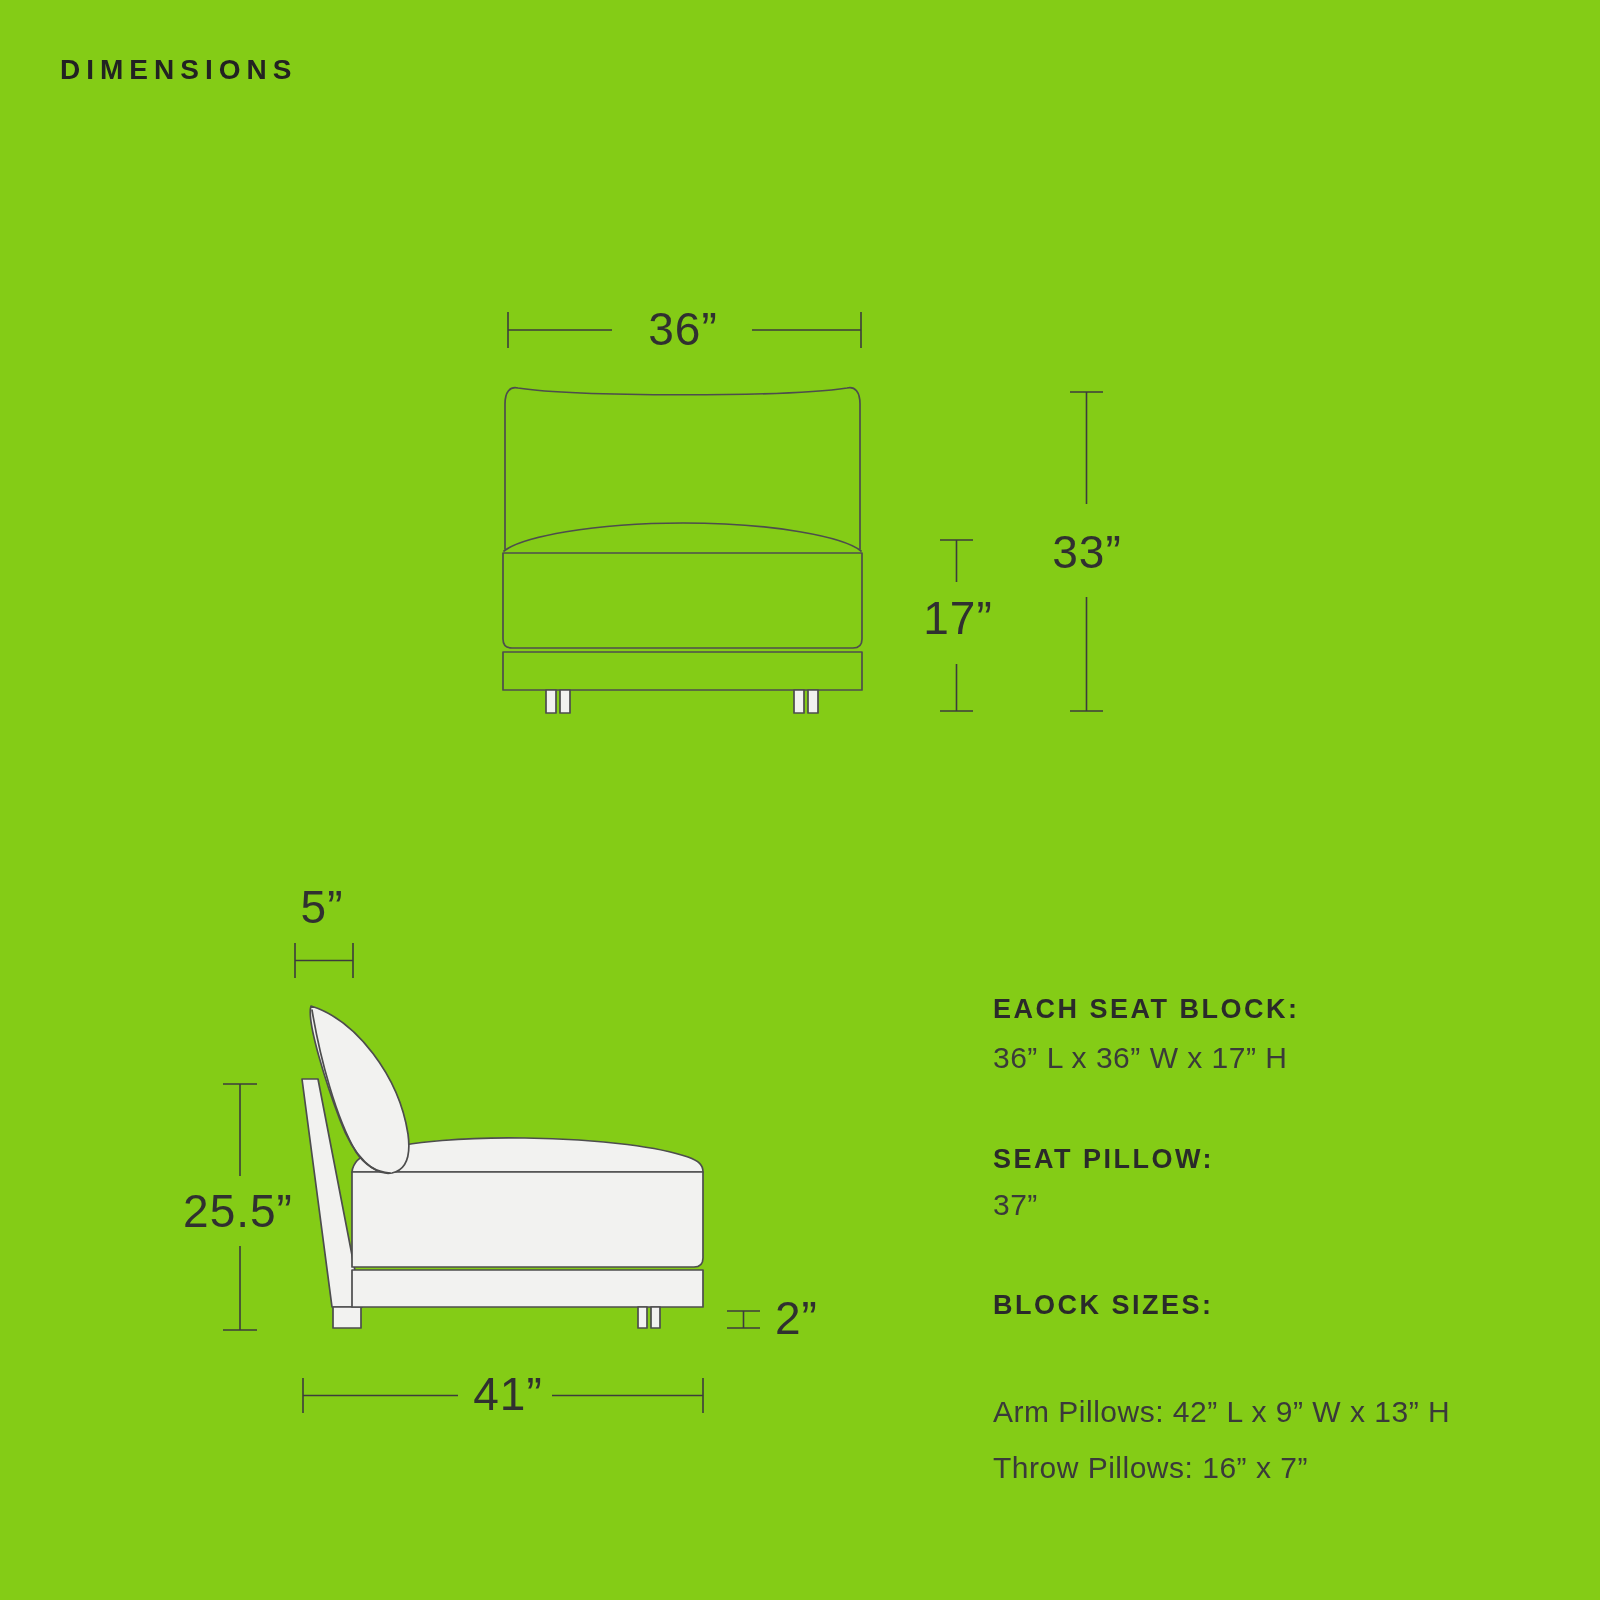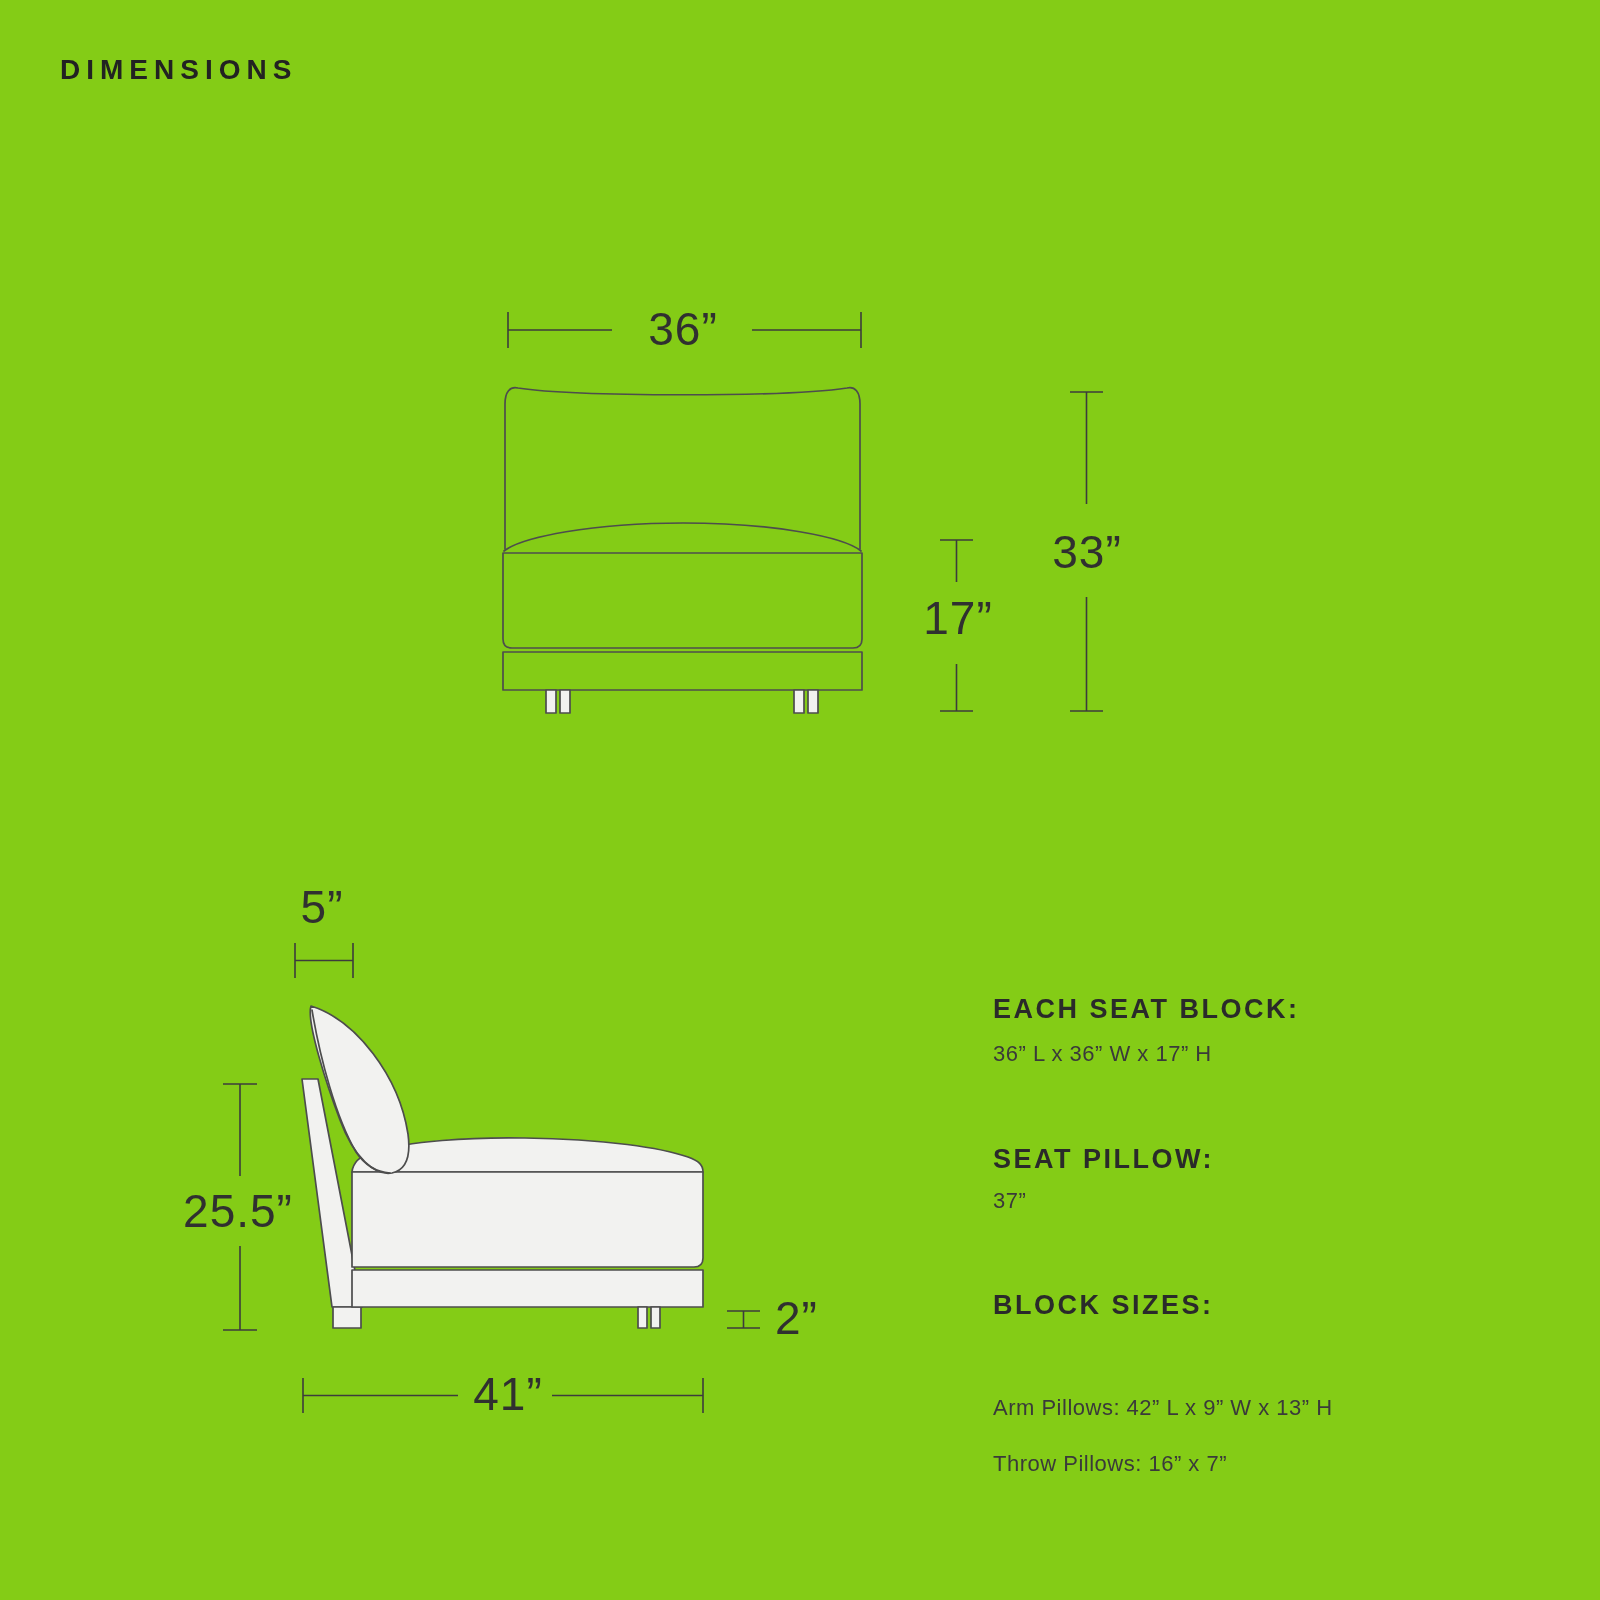--- a/index.html
+++ b/index.html
@@ -7,21 +7,21 @@
         font-family:"Liberation Sans",sans-serif;color:#2e2e2e;}
   .title{position:absolute;left:60px;top:54px;font-size:28px;font-weight:bold;
          letter-spacing:6px;color:#222;}
   .diagram-svg{position:absolute;left:0;top:0;width:1600px;height:1600px;}
   .draw{fill:none;stroke:#4d4d4d;stroke-width:1.7;stroke-linecap:round;stroke-linejoin:round;}
   .filled{fill:#f2f2f0;stroke:#4d4d4d;stroke-width:1.7;stroke-linecap:round;stroke-linejoin:round;}
   .dim{fill:none;stroke:#3c3c3c;stroke-width:1.6;stroke-linecap:butt;}
   .dim-label{font-family:"Liberation Sans",sans-serif;font-size:46px;fill:#303030;letter-spacing:1px;}
   .spec-line{position:absolute;left:972px;white-space:nowrap;margin-left:21px;}
   .spec-heading{font-size:27px;font-weight:bold;letter-spacing:2.5px;color:#2a2a2a;}
-  .spec-value{font-size:22px;letter-spacing:0.5px;color:#3a3a3a;}
+  .spec-value{font-size:30px;letter-spacing:0.5px;color:#3a3a3a;}
 </style>
 </head>
 <body>
 
 <div class="page">
 
   <div class="title">DIMENSIONS</div>
 
   <svg class="diagram-svg" viewBox="0 0 1600 1600">
 

